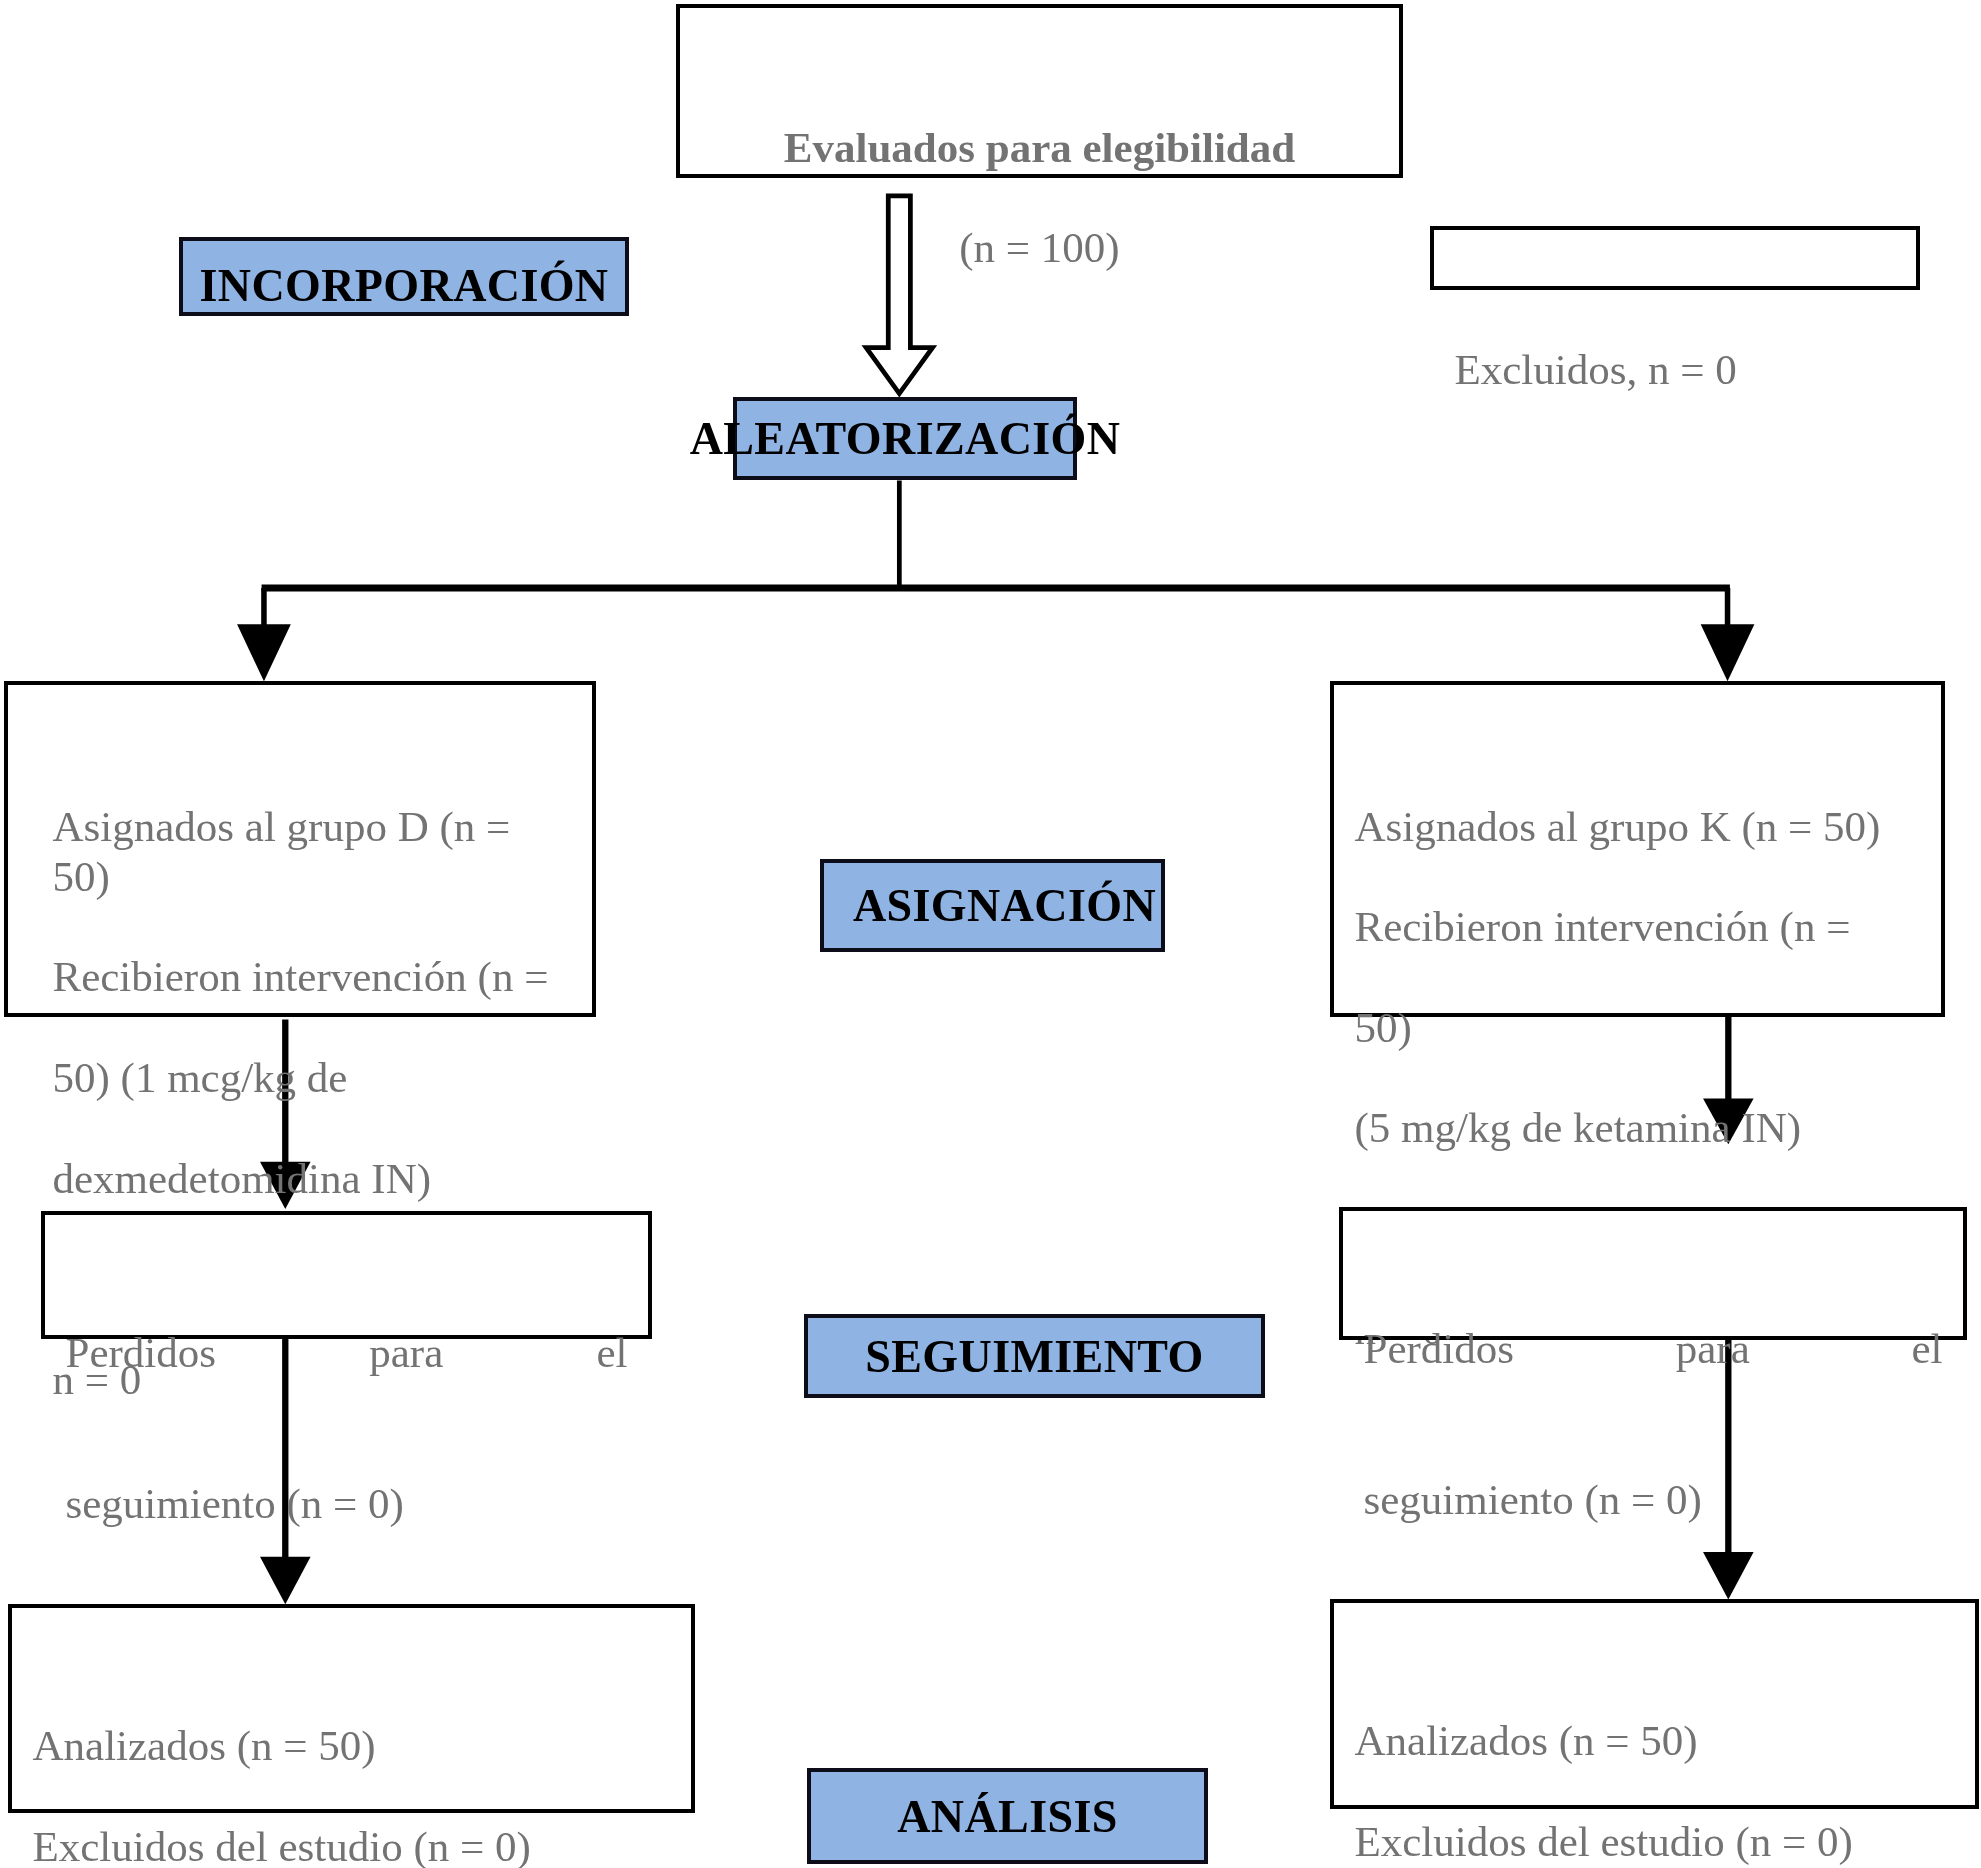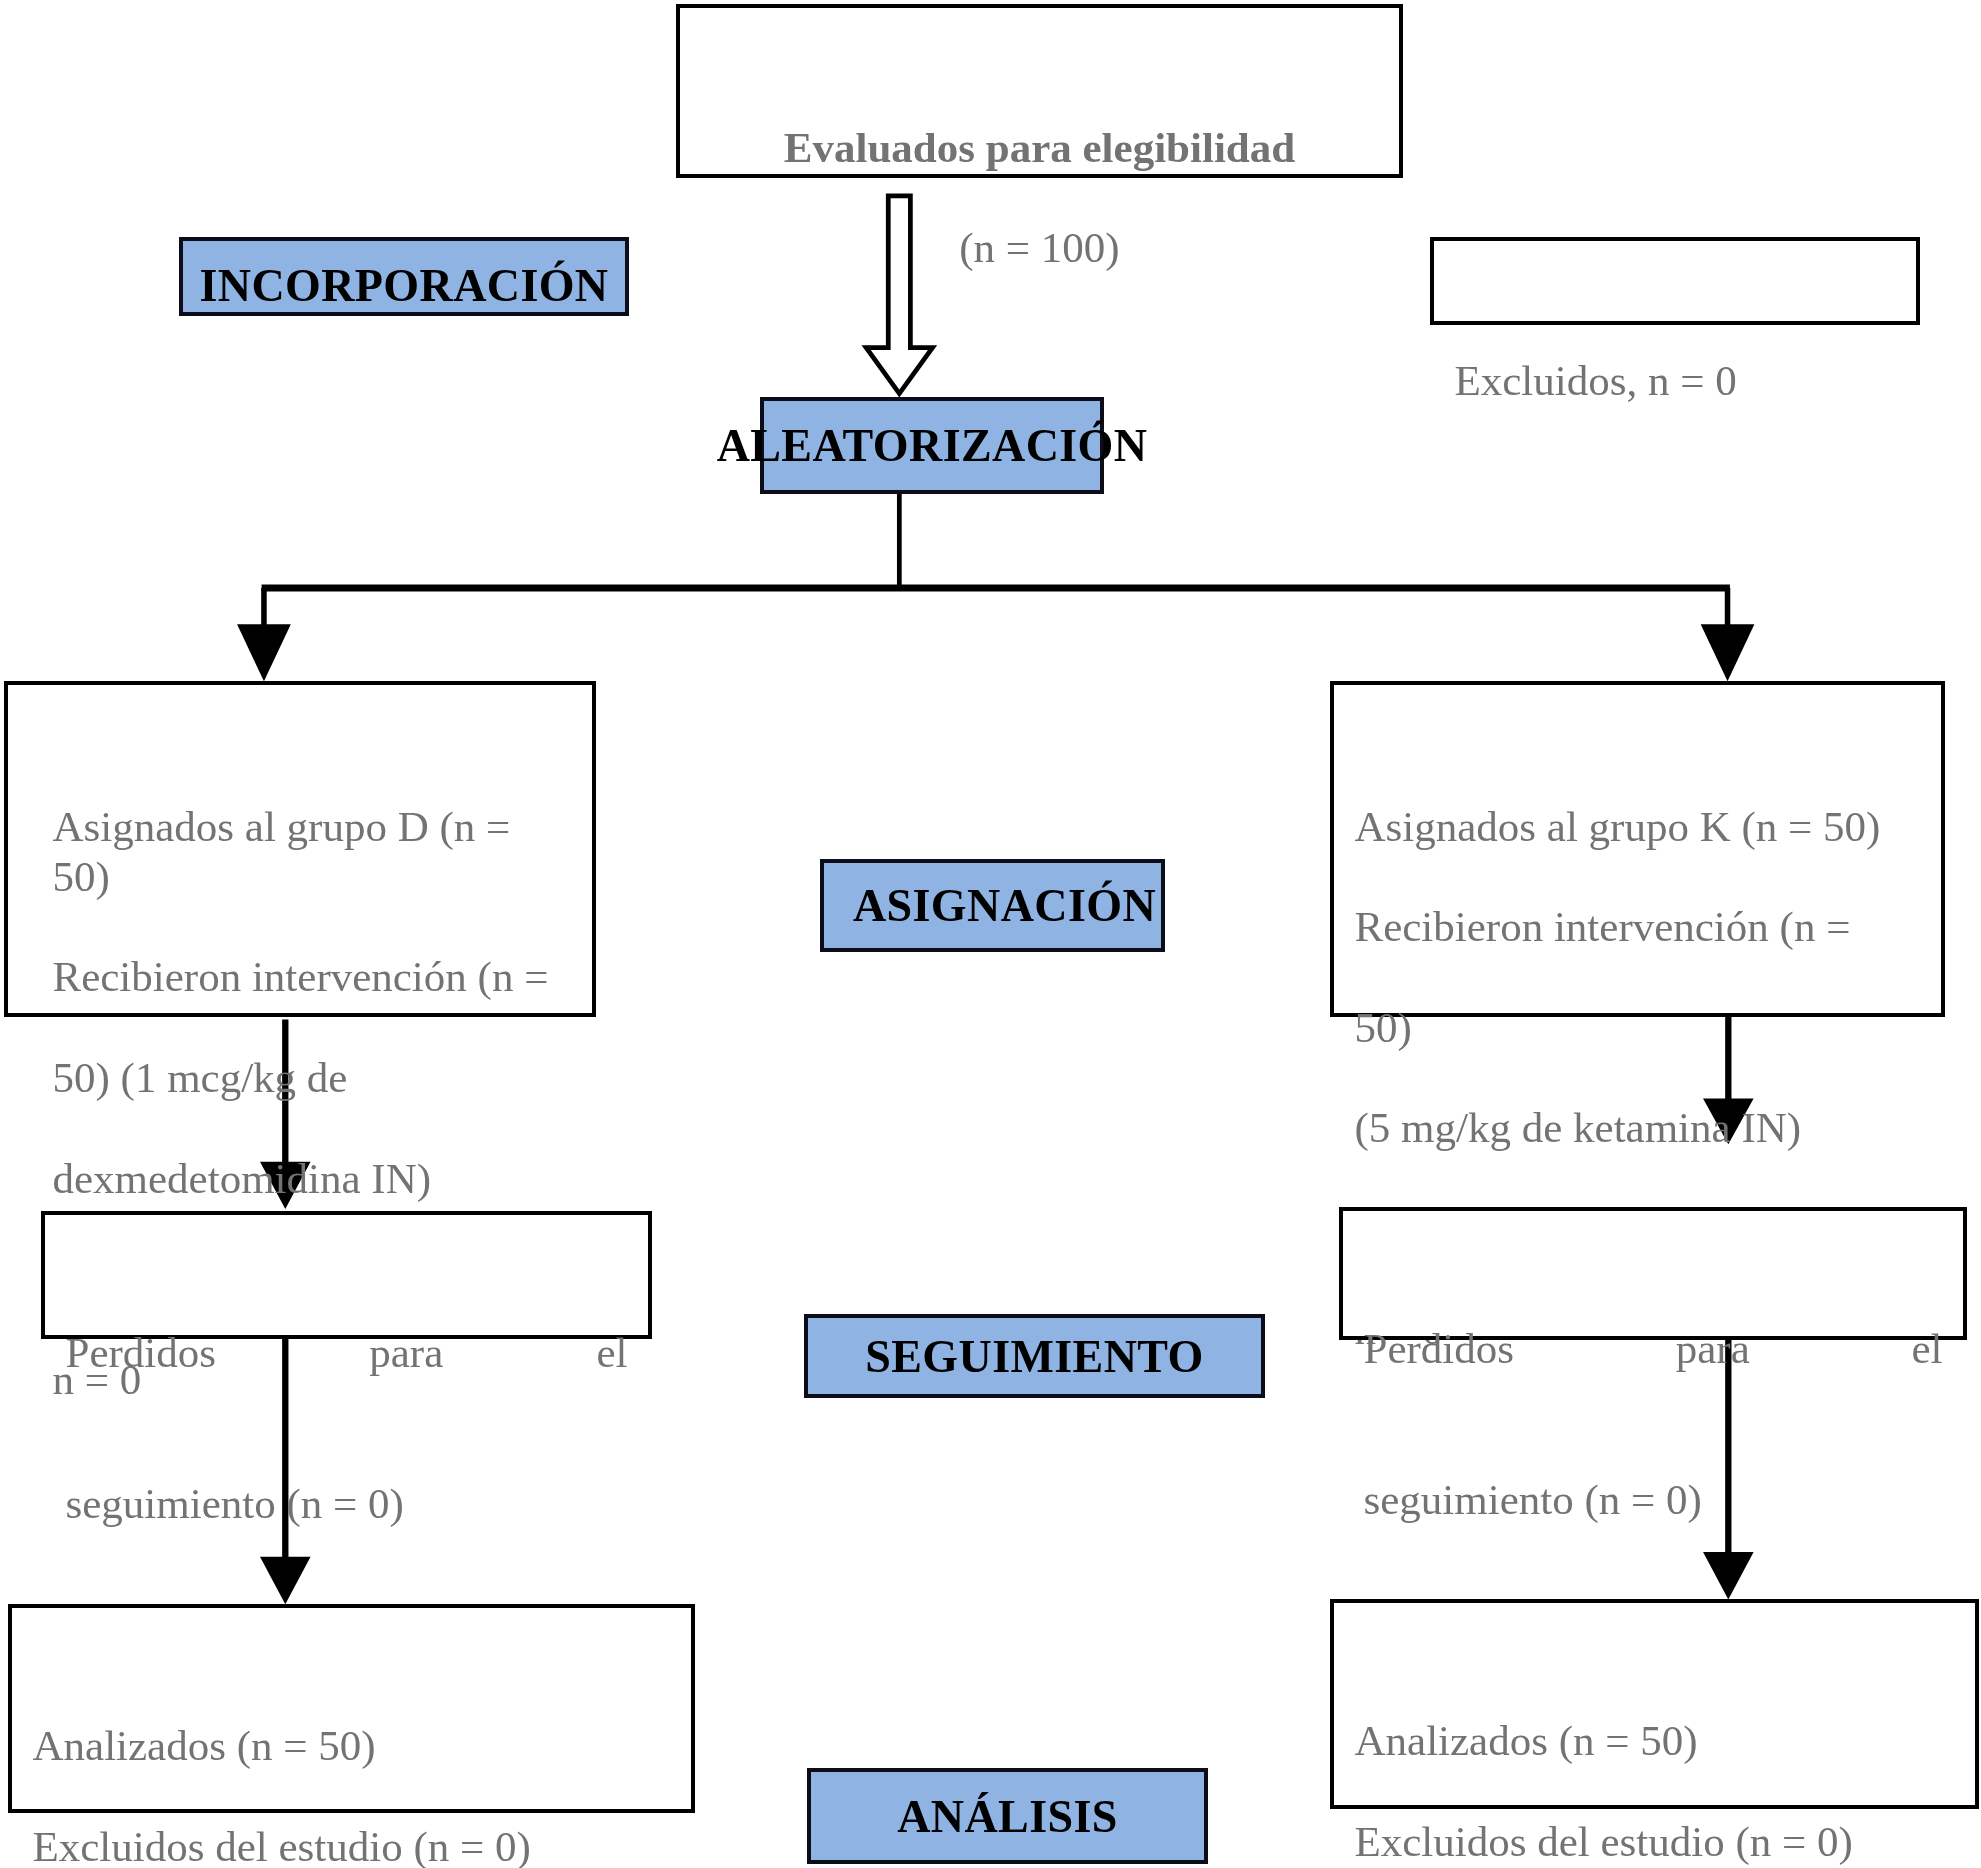--- a/index.html
+++ b/index.html
@@ -112,27 +112,27 @@
     <div class="inner">
       <div class="t-bold">Evaluados para elegibilidad</div>
       <div>(n = 100)</div>
     </div>
   </div>
 
   <div class="badge" style="left:179px; top:237px; width:450px; height:79px;align-items:flex-end;">
     <span>INCORPORACIÓN</span>
   </div>
 
-  <div class="box" style="left:1430px; top:237px; width:490px; height:88px;">
+  <div class="box" style="left:1430px; top:226px; width:490px; height:64px;">
     <div class="inner" style="padding-top:14.2px;">
       <div>Excluidos, n = 0</div>
     </div>
   </div>
 
-  <div class="badge" style="left:760px; top:397px; width:344px; height:97px;">
+  <div class="badge" style="left:733px; top:397px; width:344px; height:83px;">
     <span>ALEATORIZACIÓN</span>
   </div>
 
   <div class="box mid" style="left:4px; top:681px; width:592px; height:336px;padding-left:24px;">
     <div class="inner">
       <div>Asignados al grupo D (n = 50)</div>
       <div>Recibieron intervención (n =</div>
       <div>50) (1 mcg/kg de</div>
       <div>dexmedetomidina IN)</div>
       <div>No recibieron intervención</div>

